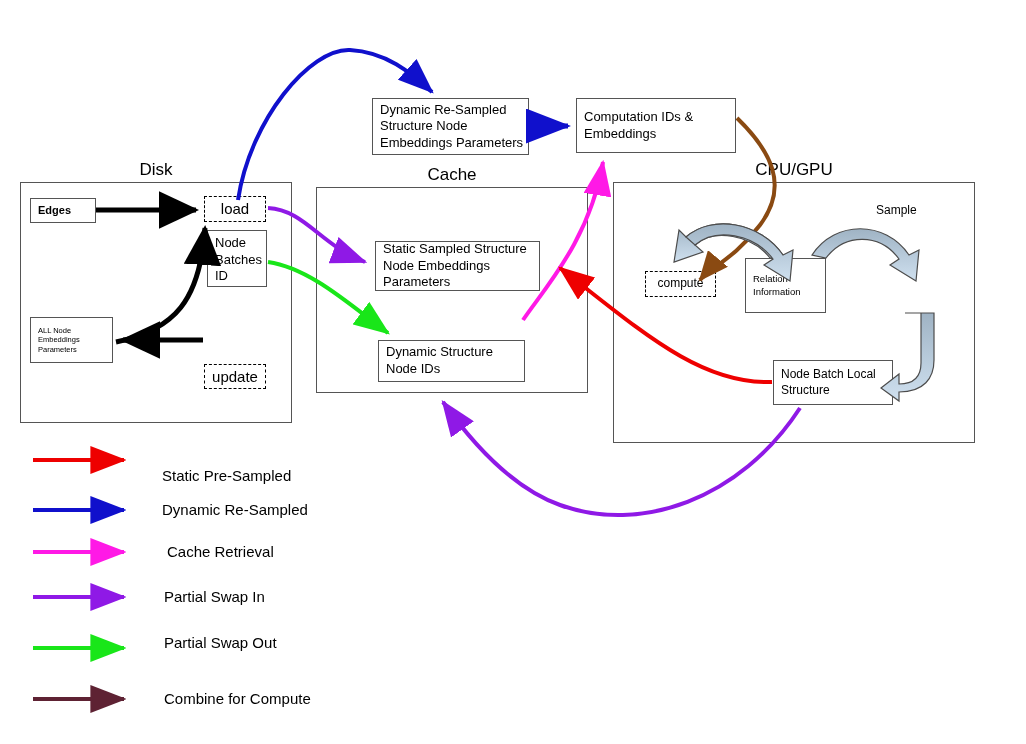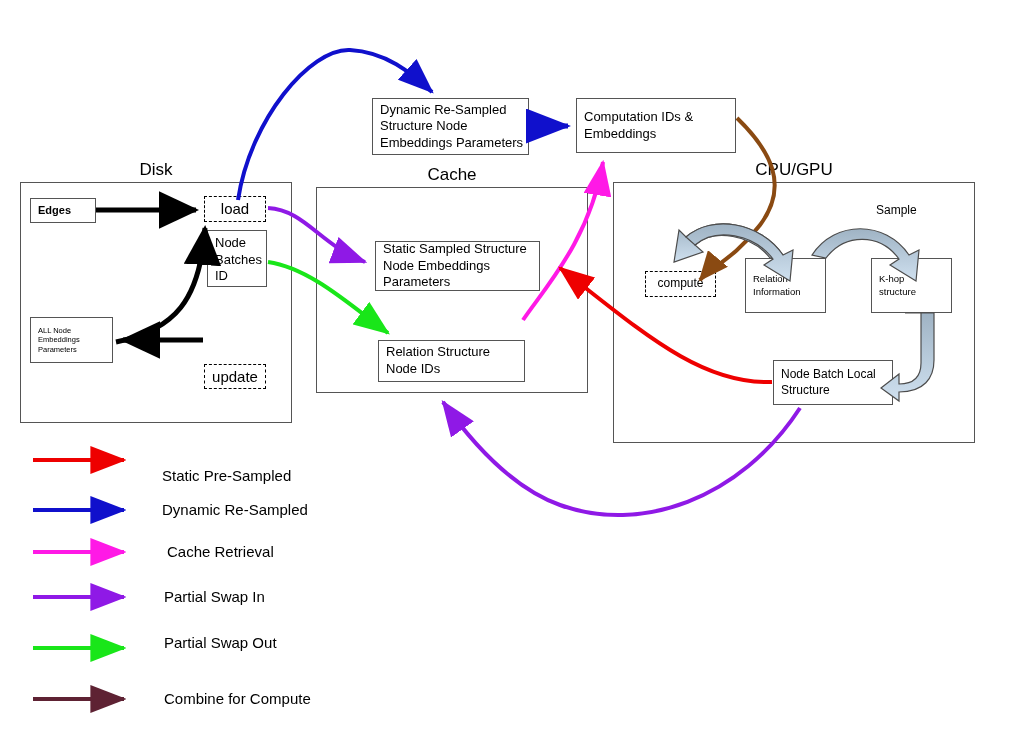--- a/index.html
+++ b/index.html
@@ -72,37 +72,33 @@
     <span class="txt f15">update</span>
   </div>
 
   <div class="box" style="left:375px;top:241px;width:165px;height:50px;">
     <span class="txt f13">Static Sampled Structure
 Node Embeddings
 Parameters</span>
   </div>
 
   <div class="box" style="left:378px;top:340px;width:147px;height:42px;">
-    <span class="txt f13">Relation Structure
+    <span class="txt f13">Dynamic Structure
 Node IDs</span>
   </div>
 
   <div class="box dashed center" style="left:633px;top:271px;width:71px;height:26px;margin-left:12px;">
     <span class="txt f12">compute</span>
   </div>
 
   <div class="box" style="left:745px;top:258px;width:81px;height:55px;">
     <span class="txt f8" style="font-size:9.5px;">Relation
 Information</span>
   </div>
 
-  <div class="box" style="left:871px;top:258px;width:81px;height:55px;">
-    <span class="txt f8" style="font-size:9.5px;">K-hop
-structure</span>
-  </div>
 
   <div class="box" style="left:773px;top:360px;width:120px;height:45px;">
     <span class="txt f12">Node Batch Local
 Structure</span>
   </div>
 
   <div class="lbl" style="left:876px;top:203px;">Sample</div>
 
   <svg id="wires" viewBox="0 0 1026 744" xmlns="http://www.w3.org/2000/svg">
     <defs>

